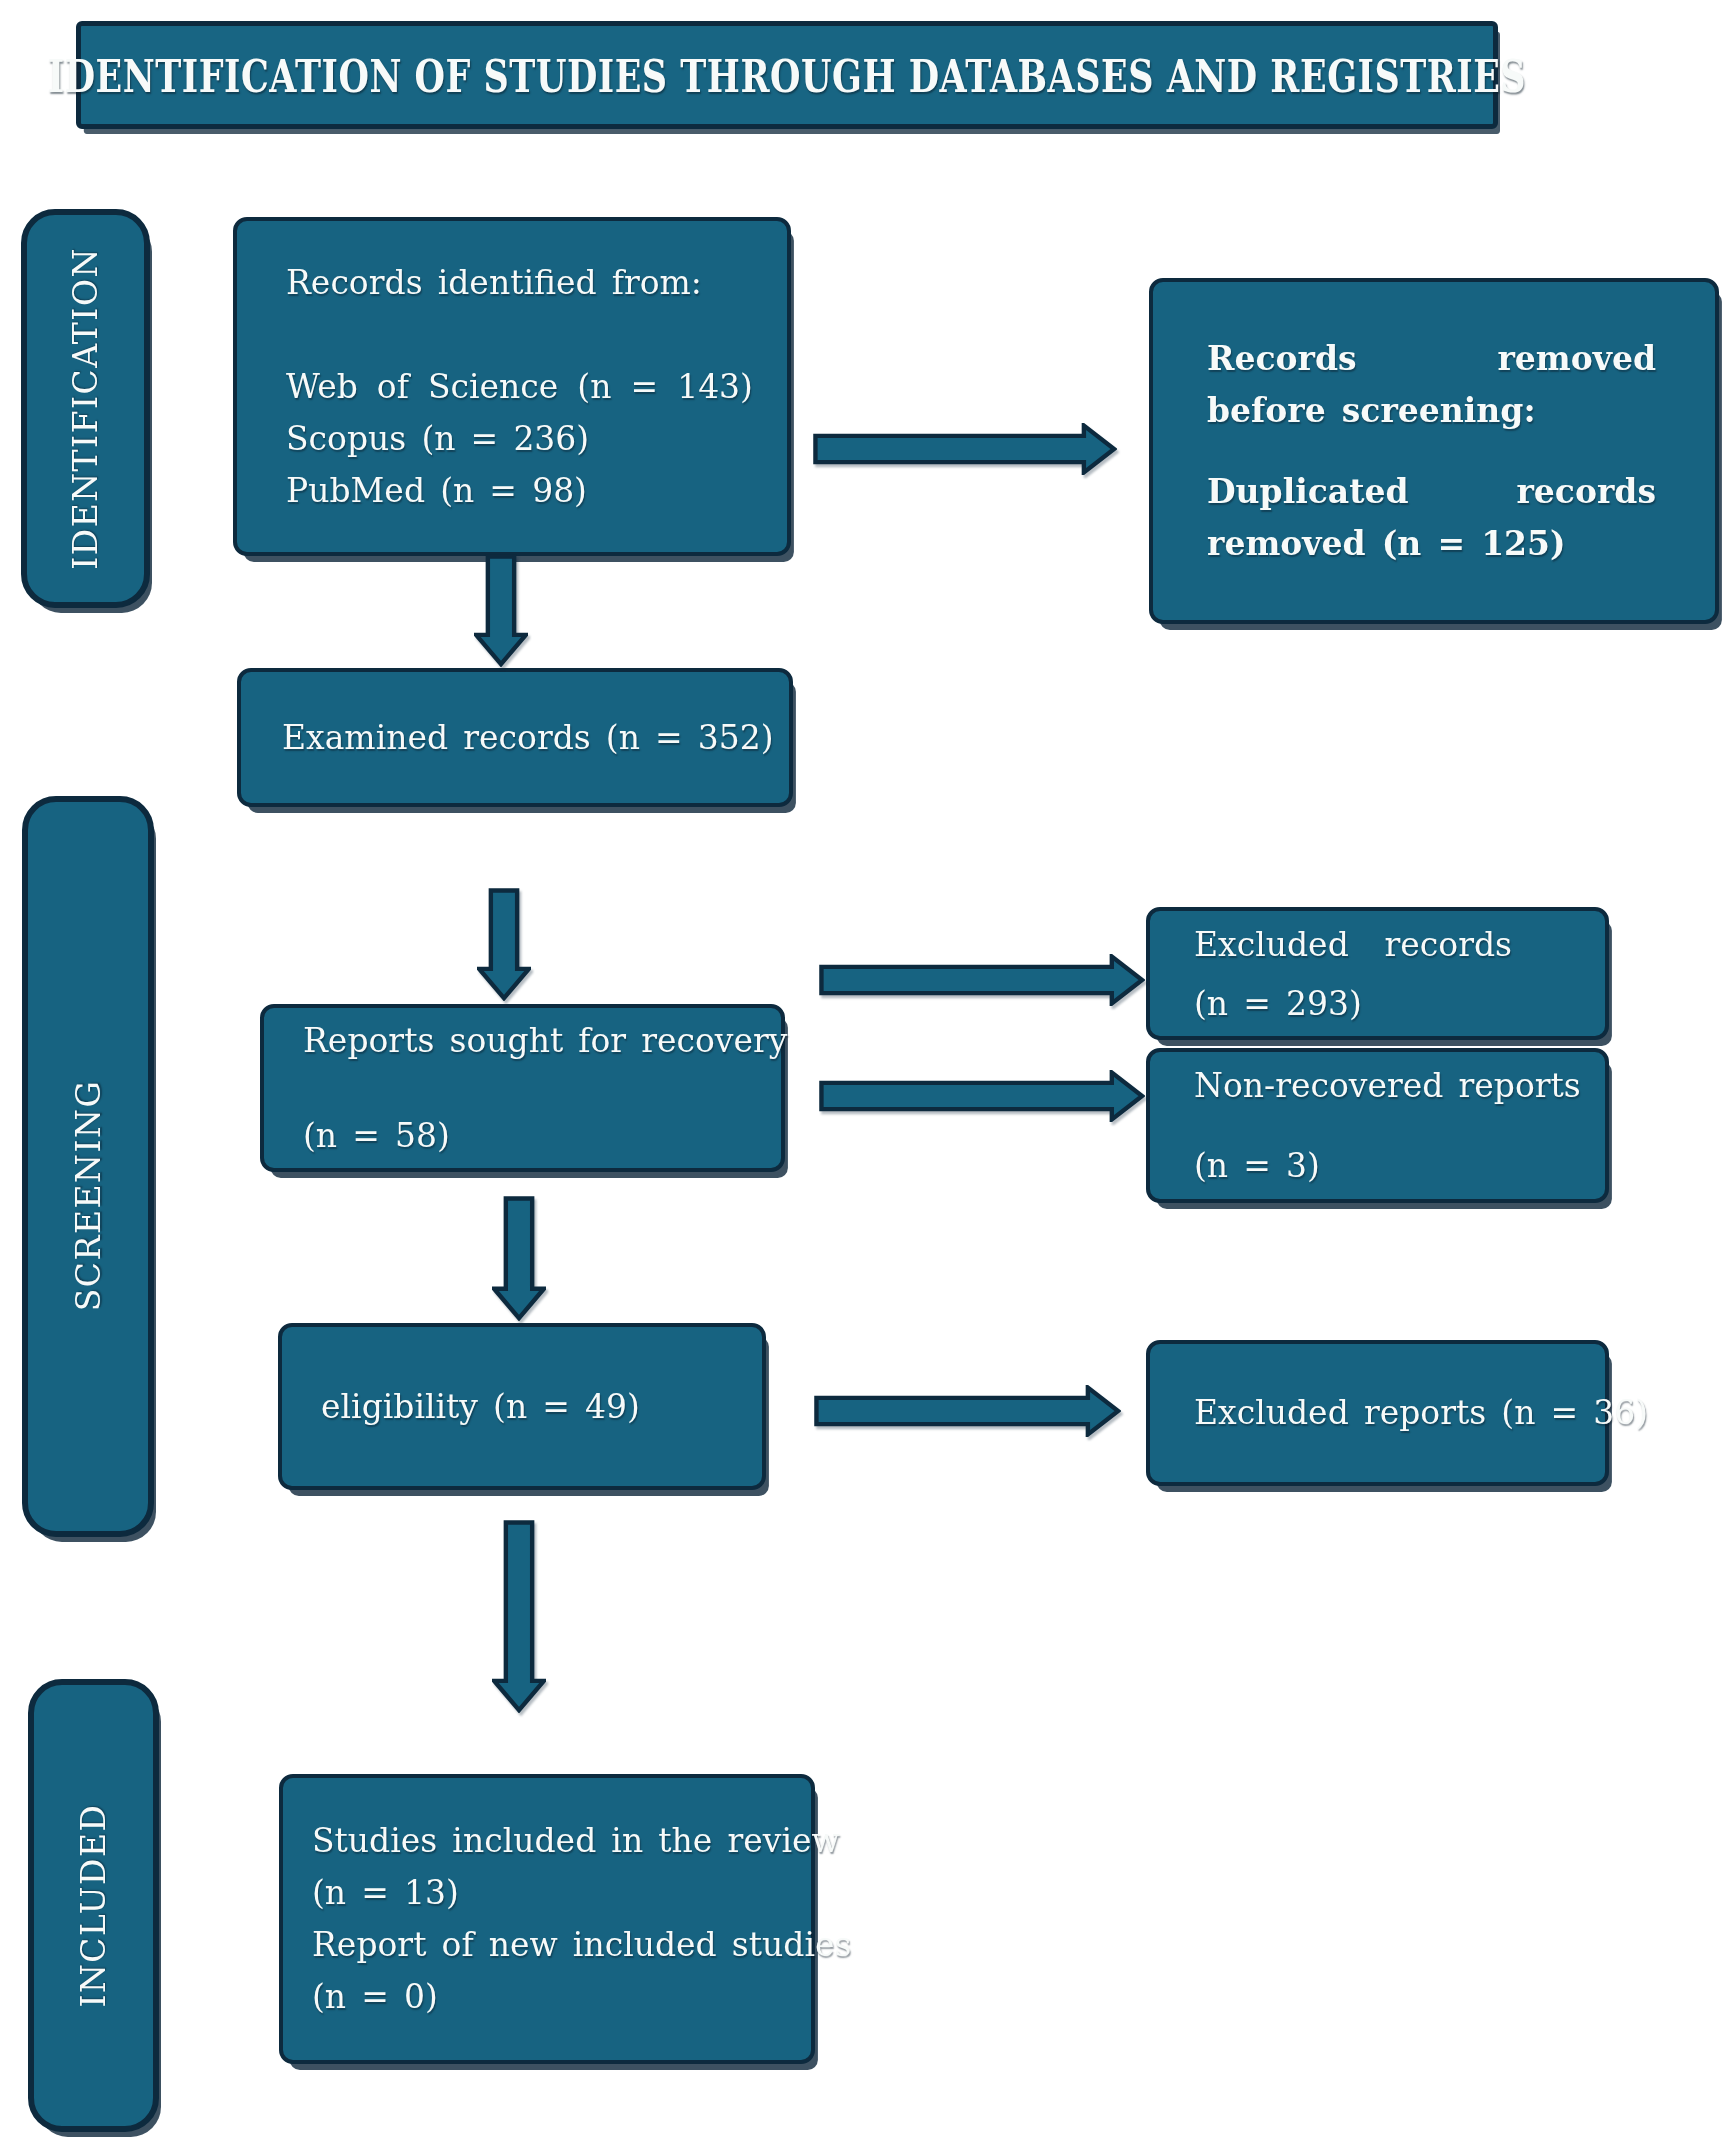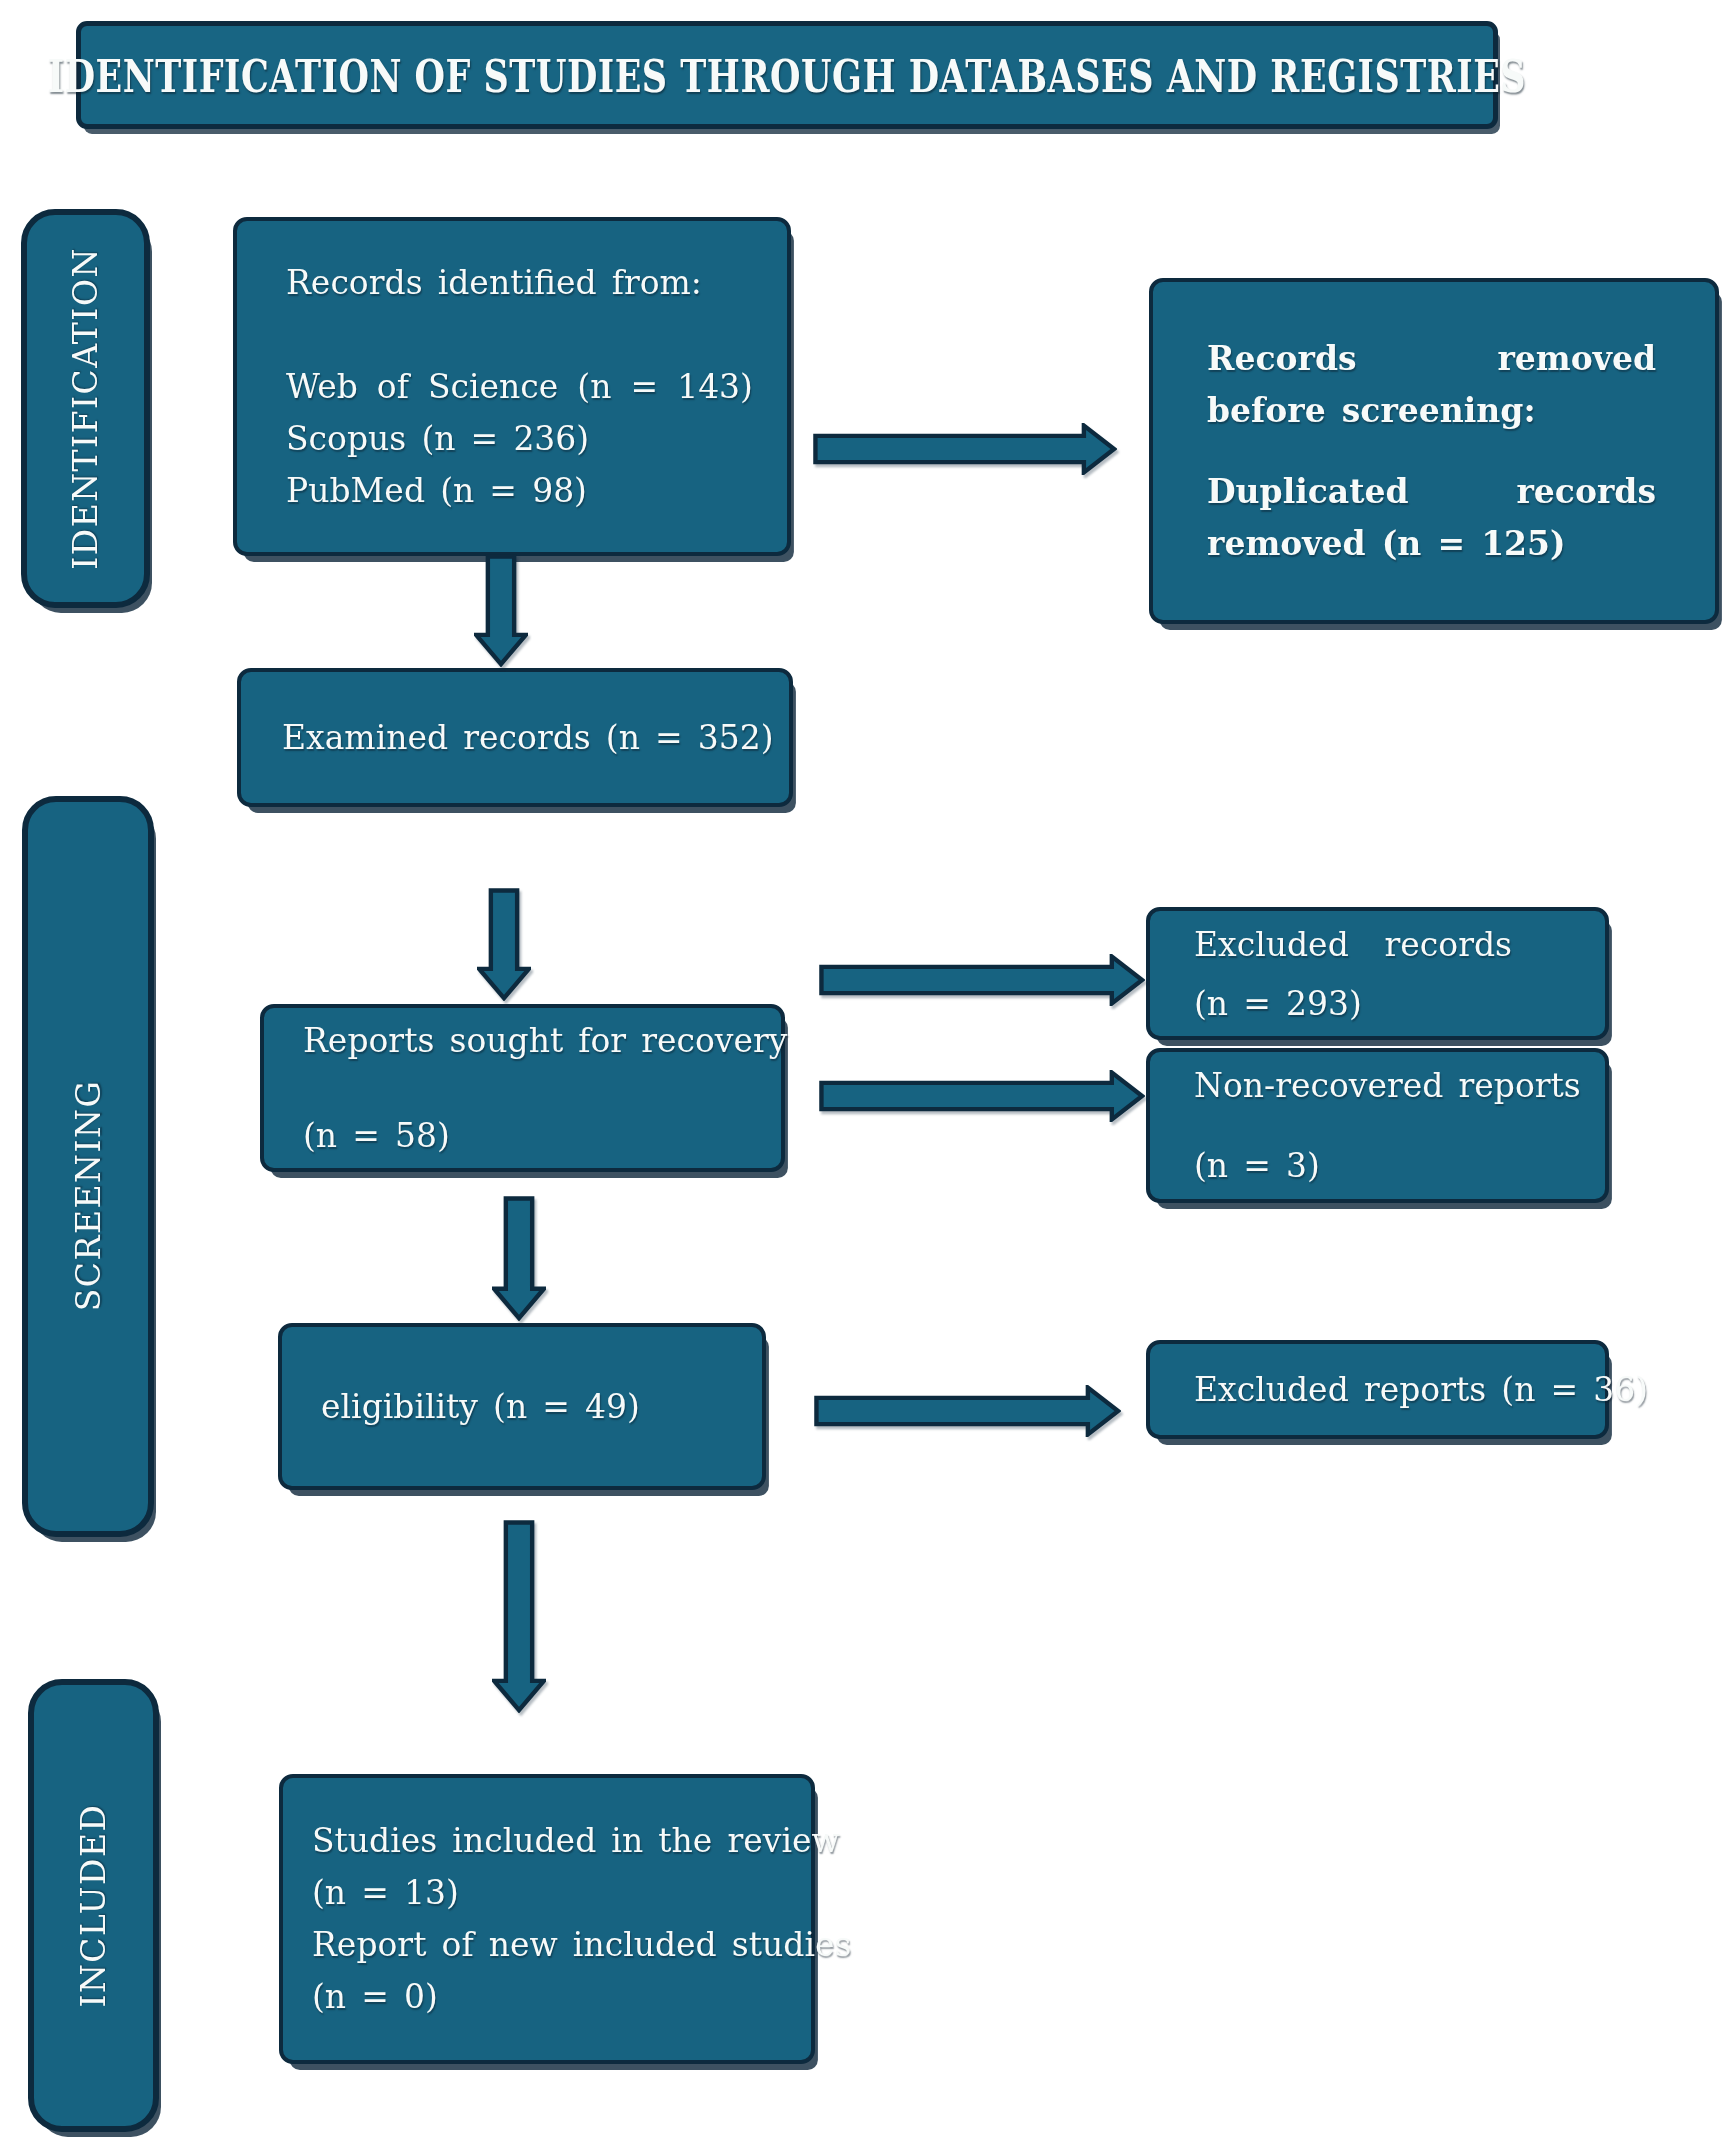--- a/index.html
+++ b/index.html
@@ -27,21 +27,21 @@
   }
   .stage .vtext {
     transform:rotate(-90deg); white-space:nowrap;
     font-size:33px; letter-spacing:1.5px;
     text-shadow:1px 1.5px 1.5px rgba(8,25,38,0.45);
   }
   .stage.screening .vtext { transform:rotate(-90deg) translateX(-29px); }
   .banner {
     position:absolute; left:76px; top:21px; width:1422px; height:108px;
     box-sizing:border-box; background:#186583; border:5.4px solid #0d2a3e;
-    border-radius:11px; box-shadow:4.9px 7.8px 0 -2.9px rgba(12,38,57,0.75);
+    border-radius:6px; box-shadow:4.9px 7.8px 0 -2.9px rgba(12,38,57,0.75);
     display:flex; align-items:center; justify-content:center;
   }
   .banner .btext {
     font-weight:bold; font-size:35px; letter-spacing:0.5px;
     transform:scaleY(1.28); white-space:nowrap;
     text-shadow:1px 2px 1.5px rgba(8,25,38,0.5);
   }
   .arrow { position:absolute; filter:drop-shadow(2.9px 3.9px 1px rgba(12,38,57,0.3)); }
   .arrow polygon { fill:#176381; stroke:#0d2a3e; stroke-width:9; stroke-linejoin:miter; }
 </style>
@@ -97,21 +97,21 @@
   <div class="node" style="left:1146px; top:1048px; width:463px; height:155px; padding:0 19.5px 0 44px; line-height:51px;">
     <div class="line" style="min-height:51px;">Non-recovered reports</div>
     <div class="line" style="min-height:29px;"></div>
     <div class="line" style="min-height:51px;">(n = 3)</div>
   </div>
 
   <div class="node" style="left:278px; top:1323px; width:488px; height:167px; padding:0 9.8px 0 39px;">
     <div class="line">eligibility (n = 49)</div>
   </div>
 
-  <div class="node" style="left:1146px; top:1340px; width:463px; height:99px; padding:0 14.6px 0 44px;">
+  <div class="node" style="left:1146px; top:1340px; width:463px; height:146px; padding:0 14.6px 0 44px;">
     <div class="line">Excluded reports (n = 36)</div>
   </div>
 
   <div class="node" style="left:279px; top:1774px; width:536px; height:290px; padding:0 7.3px 0 29px;">
     <div class="line">Studies included in the review</div>
     <div class="line">(n = 13)</div>
     <div class="line">Report of new included studies</div>
     <div class="line">(n = 0)</div>
   </div>
 

